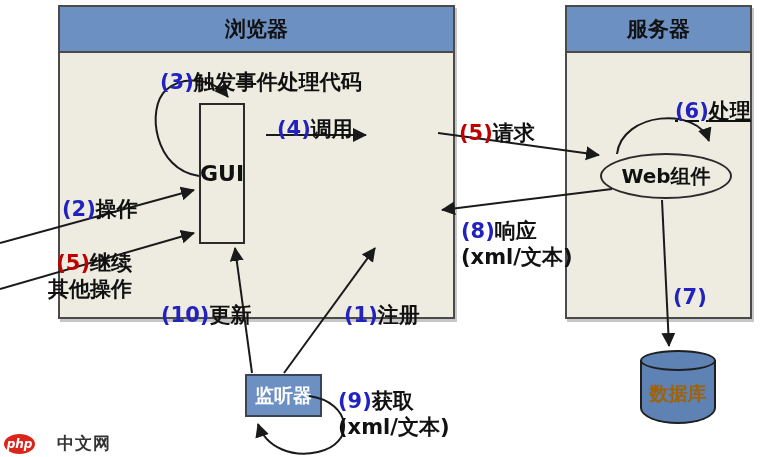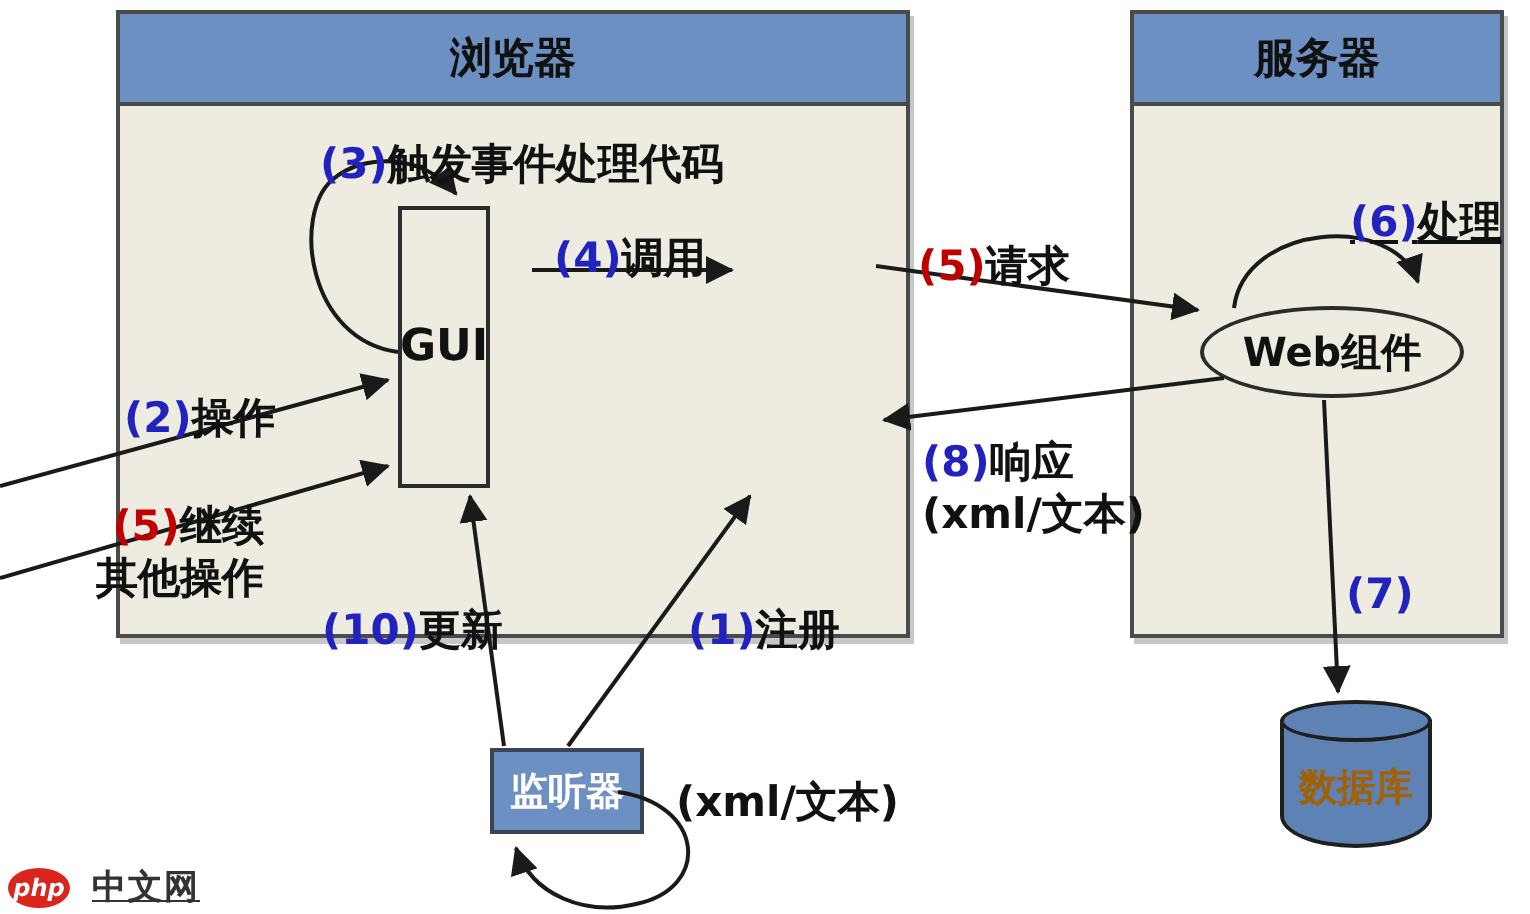--- a/index.html
+++ b/index.html
@@ -58,25 +58,25 @@
   #lbl-step5-request{left:459px;top:108px;}
   #lbl-step6{left:675px;top:86px;text-decoration:underline;}
   #lbl-step2{left:62px;top:184px;}
   #lbl-step5-continue{left:48px;top:238px;text-align:right;}
   #lbl-step8{left:461px;top:206px;}
   #lbl-step10{left:161px;top:290px;}
   #lbl-step1{left:344px;top:290px;}
   #lbl-step9{left:338px;top:376px;}
   #lbl-step7{left:673px;top:272px;}
 
-  #watermark{position:absolute;left:4px;top:432px;display:flex;align-items:center;gap:11px;}
+  #watermark{position:absolute;left:4px;top:432px;display:flex;align-items:center;gap:22px;}
   #watermark .logo-ellipse{display:flex;align-items:center;justify-content:center;
        width:31px;height:20px;background:var(--logo-red);border-radius:50%;
        color:#fff;font-weight:bold;font-style:italic;font-size:12px;}
-  #watermark .logo-text{color:var(--text-dark);font-weight:bold;font-size:17px;letter-spacing:1px;text-decoration:underline;}
+  #watermark .logo-text{color:var(--text-dark);font-weight:bold;font-size:17px;letter-spacing:1px;}
 </style>
 </head>
 <body>
 
 <div id="canvas">
 
   <div class="bigbox" id="browser-box">
     <div class="bigbox-header">
       <span>浏览器</span>
     </div>
@@ -145,20 +145,21 @@
     <div><span class="num">(8)</span><span>响应</span></div>
     <div>(xml/文本)</div>
   </div>
   <div class="lbl" id="lbl-step10">
     <span class="num">(10)</span><span>更新</span>
   </div>
   <div class="lbl" id="lbl-step1">
     <span class="num">(1)</span><span>注册</span>
   </div>
   <div class="lbl" id="lbl-step9">
+    <div><span class="num">(9)</span><span>获取</span></div>
     <div>(xml/文本)</div>
   </div>
   <div class="lbl" id="lbl-step7">
     <span class="num">(7)</span>
   </div>
 
   <div id="watermark">
     <span class="logo-ellipse">
       <span>php</span>
     </span>

